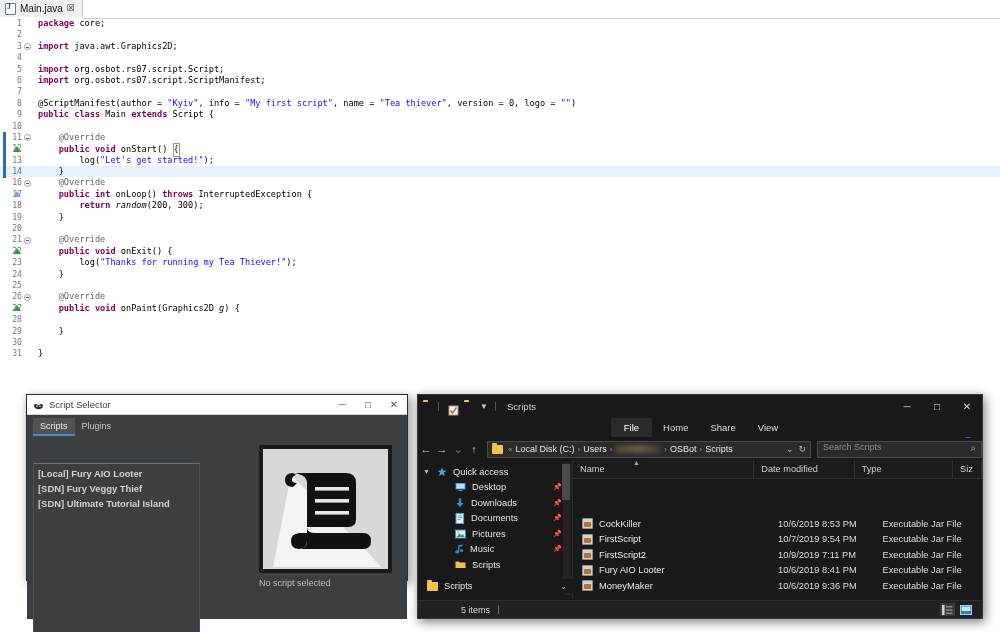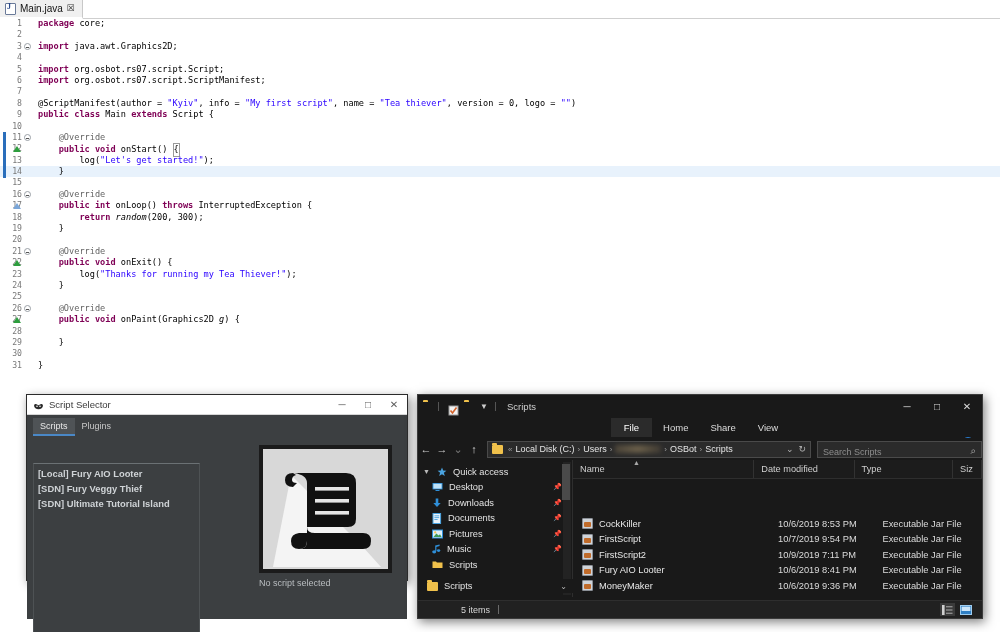--- a/index.html
+++ b/index.html
@@ -189,32 +189,32 @@
   }
   .crumb{font-size:9px;color:#e4e4e4;white-space:nowrap;}
   .crumb.sep{color:#9a9a9a;font-size:8px;}
   .crumb.blur{
     color:transparent;background:linear-gradient(90deg,#4a4338,#6a5f4a,#3f3a33);
     filter:blur(2px);width:46px;height:8px;border-radius:1px;
   }
   #crumb-right{margin-left:auto;display:flex;align-items:center;gap:5px;}
   #search-box{
     margin-left:6px;width:165px;height:17px;background:#2b2b2b;border:1px solid #4a4a4a;
-    box-sizing:border-box;display:flex;align-items:flex-end;padding:0 5px;
+    box-sizing:border-box;display:flex;align-items:flex-start;padding:0 5px;
   }
   #search-ph{font-size:9px;color:#8d8d8d;flex:1;}
   #ex-main{
     position:absolute;left:0;top:65px;width:100%;height:137px;display:flex;
   }
   #ex-nav{
     width:155px;background:#191919;border-right:1px solid #2e2e2e;position:relative;
     padding-top:4px;box-sizing:border-box;
   }
   .navitem{
-    height:15.5px;display:flex;align-items:center;gap:6px;padding-left:0;font-size:9.3px;color:#e2e2e2;
+    height:15.5px;display:flex;align-items:center;gap:6px;padding-left:23px;font-size:9.3px;color:#e2e2e2;
   }
   .navitem.head{padding-left:5px;}
   .pin{margin-left:auto;margin-right:10px;color:#7d8c99;font-size:8px;}
   .chev{color:#b9b9b9;font-size:7px;width:8px;display:inline-block;}
   #nav-scroll{
     position:absolute;right:1px;top:2px;width:8px;height:133px;background:#232323;
   }
   #nav-thumb{position:absolute;right:1px;top:2px;width:8px;height:36px;background:#4a4a4a;}
   #ex-content{flex:1;position:relative;background:#191919;}
   #col-head{
@@ -281,21 +281,20 @@
       <div class="cl"><span class="lnum">5</span><span class="ctext"><span class="kw">import </span><span>org.osbot.rs07.script.Script;</span></span></div>
       <div class="cl"><span class="lnum">6</span><span class="ctext"><span class="kw">import </span><span>org.osbot.rs07.script.ScriptManifest;</span></span></div>
       <div class="cl"><span class="lnum">7</span><span class="ctext"></span></div>
       <div class="cl"><span class="lnum">8</span><span class="ctext"><span>@ScriptManifest(author = </span><span class="str">"Kyiv"</span><span>, info = </span><span class="str">"My first script"</span><span>, name = </span><span class="str">"Tea thiever"</span><span>, version = 0, logo = </span><span class="str">""</span><span>)</span></span></div>
       <div class="cl"><span class="lnum">9</span><span class="ctext"><span class="kw">public class </span><span>Main </span><span class="kw">extends </span><span>Script {</span></span></div>
       <div class="cl"><span class="lnum">10</span><span class="ctext"></span></div>
       <div class="cl"><span class="lnum">11</span><span class="fold"></span><span class="ctext"><span class="ann">    @Override</span></span></div>
       <div class="cl"><span class="lnum">12</span><span class="tri"></span><span class="ctext"><span class="kw">    public void </span><span>onStart() </span><span class="brc-cursor">{</span></span></div>
       <div class="cl"><span class="lnum">13</span><span class="ctext"><span>        log(</span><span class="str">"Let's get started!"</span><span>);</span></span></div>
       <div class="cl hl"><span class="lnum">14</span><span class="ctext"><span>    }</span></span></div>
-      <div class="cl"><span class="lnum">15</span><span class="ctext"></span></div>
       <div class="cl"><span class="lnum">16</span><span class="fold"></span><span class="ctext"><span class="ann">    @Override</span></span></div>
       <div class="cl"><span class="lnum">17</span><span class="tri hollow"></span><span class="ctext"><span class="kw">    public int </span><span>onLoop() </span><span class="kw">throws </span><span>InterruptedException {</span></span></div>
       <div class="cl"><span class="lnum">18</span><span class="ctext"><span class="kw">        return </span><span class="ital">random</span><span>(200, 300);</span></span></div>
       <div class="cl"><span class="lnum">19</span><span class="ctext"><span>    }</span></span></div>
       <div class="cl"><span class="lnum">20</span><span class="ctext"></span></div>
       <div class="cl"><span class="lnum">21</span><span class="fold"></span><span class="ctext"><span class="ann">    @Override</span></span></div>
       <div class="cl"><span class="lnum">22</span><span class="tri"></span><span class="ctext"><span class="kw">    public void </span><span>onExit() {</span></span></div>
       <div class="cl"><span class="lnum">23</span><span class="ctext"><span>        log(</span><span class="str">"Thanks for running my Tea Thiever!"</span><span>);</span></span></div>
       <div class="cl"><span class="lnum">24</span><span class="ctext"><span>    }</span></span></div>
       <div class="cl"><span class="lnum">25</span><span class="ctext"></span></div>

